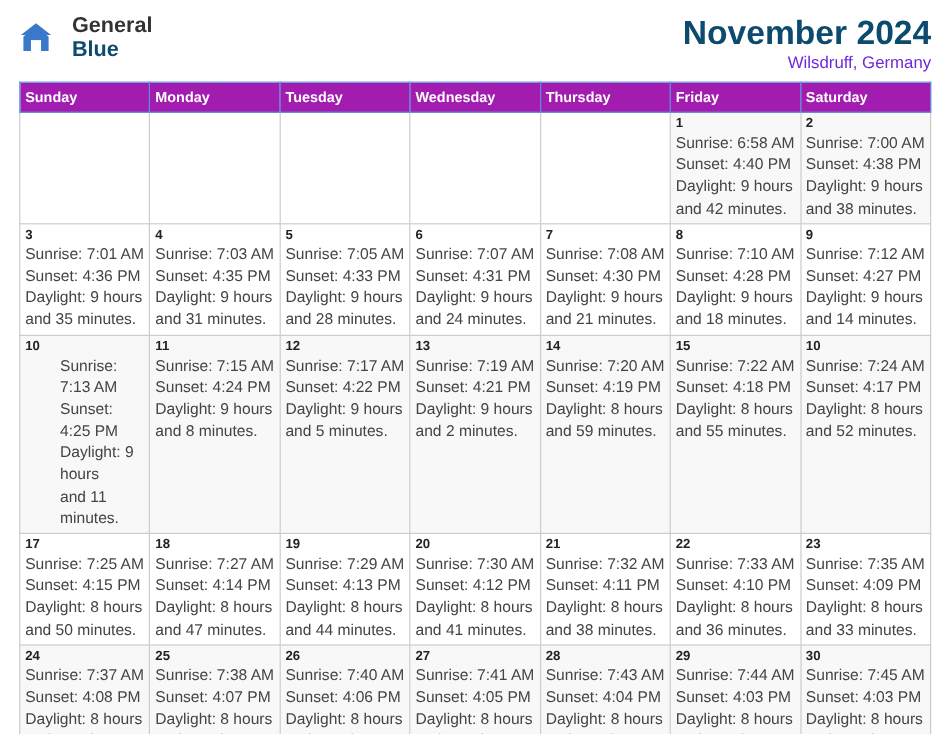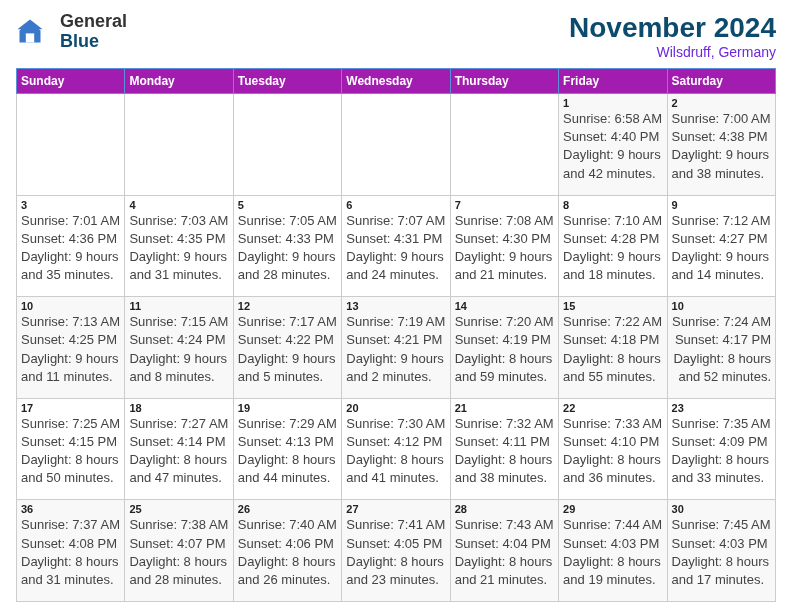--- a/index.html
+++ b/index.html
@@ -203,21 +203,21 @@
             <span class="day-num">9</span>
             <div class="day-info" style="white-space: pre-line;">Sunrise: 7:12 AM
 Sunset: 4:27 PM
 Daylight: 9 hours
 and 14 minutes.</div>
           </td>
         </tr>
         <tr>
           <td>
             <span class="day-num">10</span>
-            <div class="day-info" style="white-space: pre-line;">Sunrise: 7:13 AM
+            <div class="day-info" style="white-space: pre-line; margin-left: 29px;">Sunrise: 7:13 AM
 Sunset: 4:25 PM
 Daylight: 9 hours
 and 11 minutes.</div>
           </td>
           <td>
             <span class="day-num">11</span>
             <div class="day-info" style="white-space: pre-line;">Sunrise: 7:15 AM
 Sunset: 4:24 PM
 Daylight: 9 hours
 and 8 minutes.</div>
@@ -245,21 +245,21 @@
           </td>
           <td>
             <span class="day-num">15</span>
             <div class="day-info" style="white-space: pre-line;">Sunrise: 7:22 AM
 Sunset: 4:18 PM
 Daylight: 8 hours
 and 55 minutes.</div>
           </td>
           <td>
             <span class="day-num">10</span>
-            <div class="day-info" style="white-space: pre-line; text-align: right;">Sunrise: 7:24 AM
+            <div class="day-info" style="white-space: pre-line;">Sunrise: 7:24 AM
 Sunset: 4:17 PM
 Daylight: 8 hours
 and 52 minutes.</div>
           </td>
         </tr>
         <tr>
           <td>
             <span class="day-num">17</span>
             <div class="day-info" style="white-space: pre-line;">Sunrise: 7:25 AM
 Sunset: 4:15 PM
@@ -304,21 +304,21 @@
           <td>
             <span class="day-num">23</span>
             <div class="day-info" style="white-space: pre-line;">Sunrise: 7:35 AM
 Sunset: 4:09 PM
 Daylight: 8 hours
 and 33 minutes.</div>
           </td>
         </tr>
         <tr>
           <td>
-            <span class="day-num">36</span>
+            <span class="day-num">24</span>
             <div class="day-info" style="white-space: pre-line;">Sunrise: 7:37 AM
 Sunset: 4:08 PM
 Daylight: 8 hours
 and 31 minutes.</div>
           </td>
           <td>
             <span class="day-num">25</span>
             <div class="day-info" style="white-space: pre-line;">Sunrise: 7:38 AM
 Sunset: 4:07 PM
 Daylight: 8 hours

